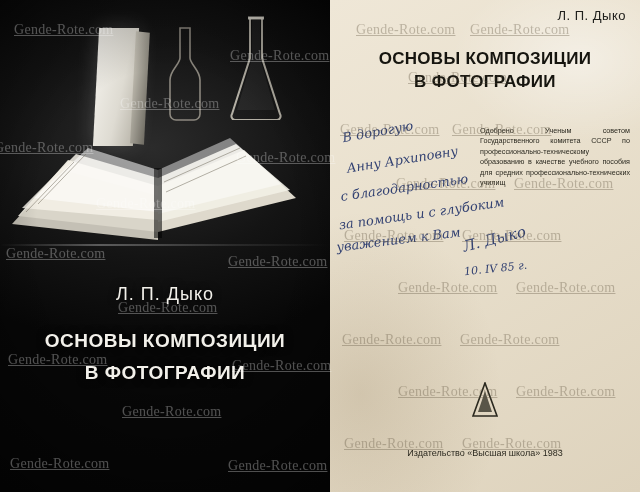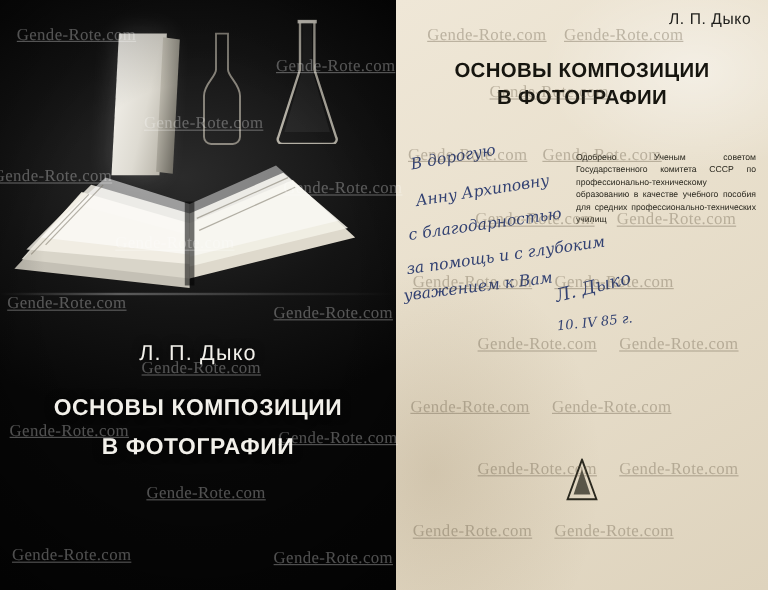--- a/index.html
+++ b/index.html
@@ -299,20 +299,21 @@
       <div class="ink l5">уважением к Вам</div>
       <div class="ink sig">Л. Дыко</div>
       <div class="ink date">10. IV 85 г.</div>
     </div>
 
     <svg class="emblem" viewBox="0 0 28 36">
       <path d="M14 1 L26 34 L2 34 Z" fill="none" stroke="#2b291f" stroke-width="1.6"></path>
       <path d="M14 9 L21 30 L7 30 Z" fill="#2b291f" opacity=".75"></path>
     </svg>
 
+    <div class="tp-publisher">Издательство «Высшая школа» 1983</div>
   </div>
 
   <div class="wm-layer">
 
     <div class="wm wm-dark" style="left:14px;  top:22px;">Gende-Rote.com</div>
     <div class="wm wm-dark" style="left:120px; top:96px;">Gende-Rote.com</div>
     <div class="wm wm-dark" style="left:-6px;  top:140px;">Gende-Rote.com</div>
     <div class="wm wm-dark" style="left:96px;  top:196px;">Gende-Rote.com</div>
     <div class="wm wm-dark" style="left:6px;   top:246px;">Gende-Rote.com</div>
     <div class="wm wm-dark" style="left:118px; top:300px;">Gende-Rote.com</div>

